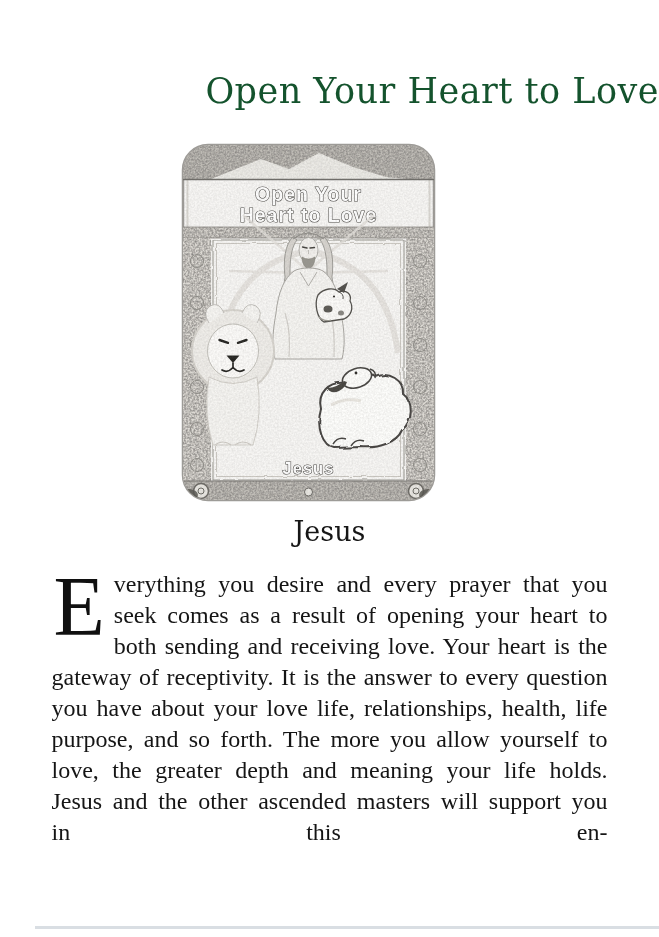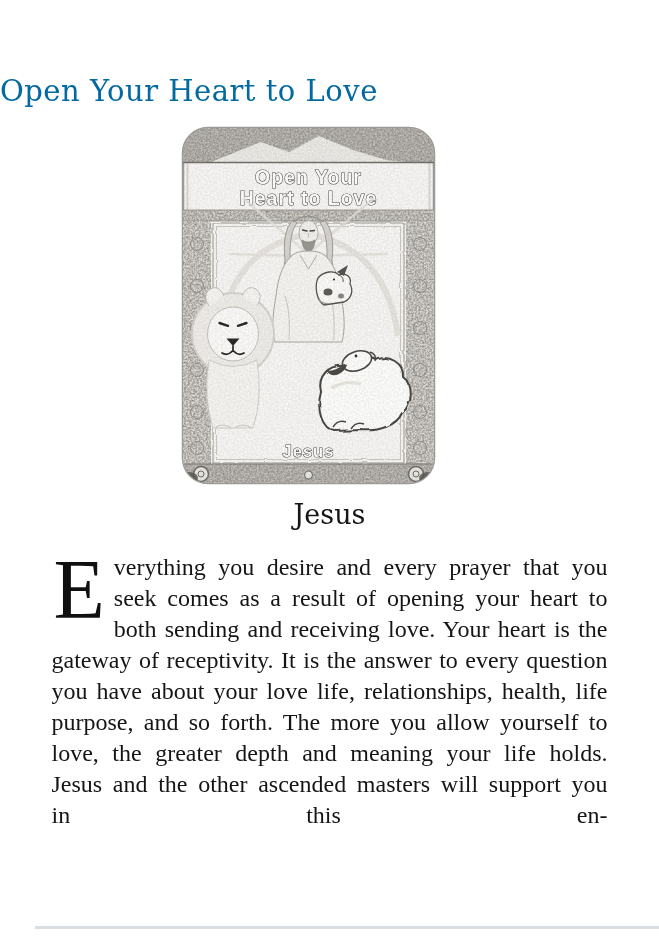--- a/index.html
+++ b/index.html
@@ -6,31 +6,31 @@
   .page{
     position:relative;
     width:659px;height:937px;
     background:#ffffff;
     overflow:hidden;
     font-family:"Liberation Serif",serif;
     color:#1b1b1b;
   }
   .page-title{
     margin:74px 0 0 0;
-    text-align:left;
+    text-align:right;
     font-family:"DejaVu Serif",serif;
     font-weight:400;
-    font-size:29px;
+    font-size:35px;
     line-height:34px;
     letter-spacing:0.5px;
-    color:#0369a1;
+    color:#14532d;
   }
   .card-wrap{
     width:298px;
-    margin:18px auto 0 auto;
+    margin:35px auto 0 auto;
   }
   .card-wrap svg{display:block;}
   .cardTitle{
     font-family:"Liberation Sans",sans-serif;
     font-weight:700;
     fill:#ffffff;
     stroke:#4a4845;
     stroke-width:1.1px;
     paint-order:stroke;
     letter-spacing:1px;

